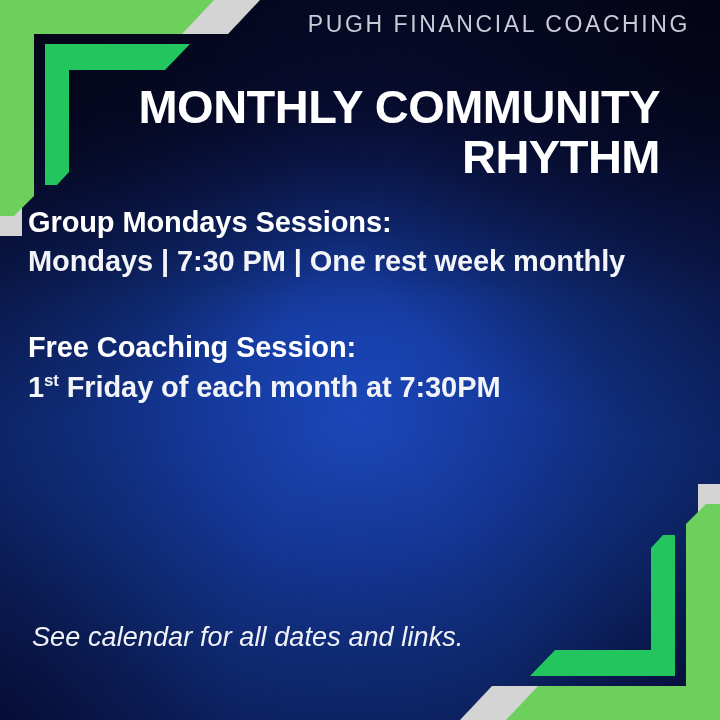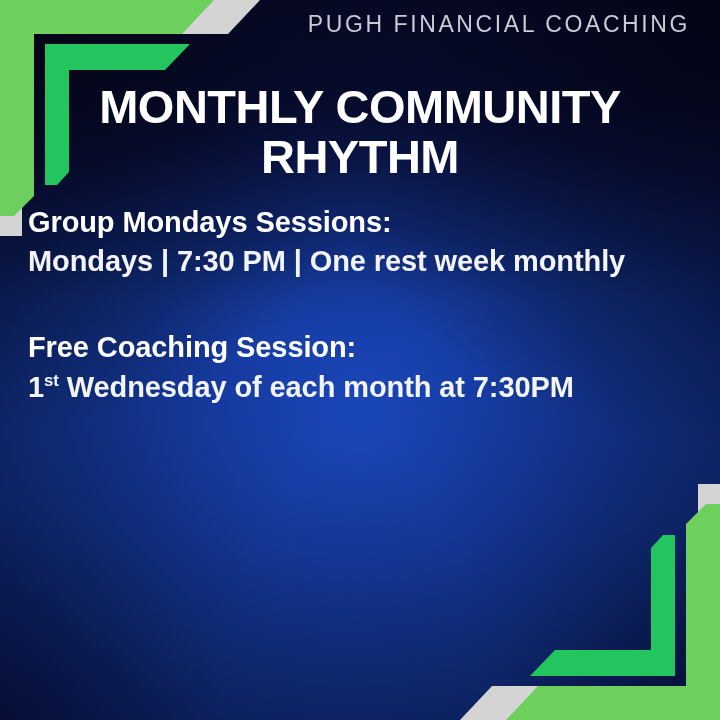--- a/index.html
+++ b/index.html
@@ -66,21 +66,21 @@
     color: #c9ccd6;
     font-weight: 400;
     white-space: nowrap;
   }
 
   .title {
     position: absolute;
     top: 82px;
     left: 0;
     right: 0;
-    text-align: center;
+    text-align: right;
     font-size: 47px;
     line-height: 1.07;
     font-weight: 900;
     color: #ffffff;
     letter-spacing: -0.5px;
     padding: 0 60px;
     box-sizing: border-box;
     text-transform: uppercase;
   }
   .title .ln { display: block; }
@@ -179,20 +179,21 @@
       <div class="block">
         <div class="b-head">Group Mondays Sessions:</div>
         <div class="b-sub"><span>Mondays | 7:30 PM | One rest week monthly</span></div>
       </div>
 
       <div class="block">
       </div>
 
       <div class="block">
         <div class="b-head">Free Coaching Session:</div>
-        <div class="b-sub"><span>1</span><sup>st</sup><span> Wednesday of each month at 7:30PM</span></div>
+        <div class="b-sub"><span>1</span><sup>st</sup><span> Friday of each month at 7:30PM</span></div>
       </div>
 
     </div>
 
+    <div class="footnote">See calendar for all dates and links.</div>
 
   </div>
 </div>
 
 </body></html>

